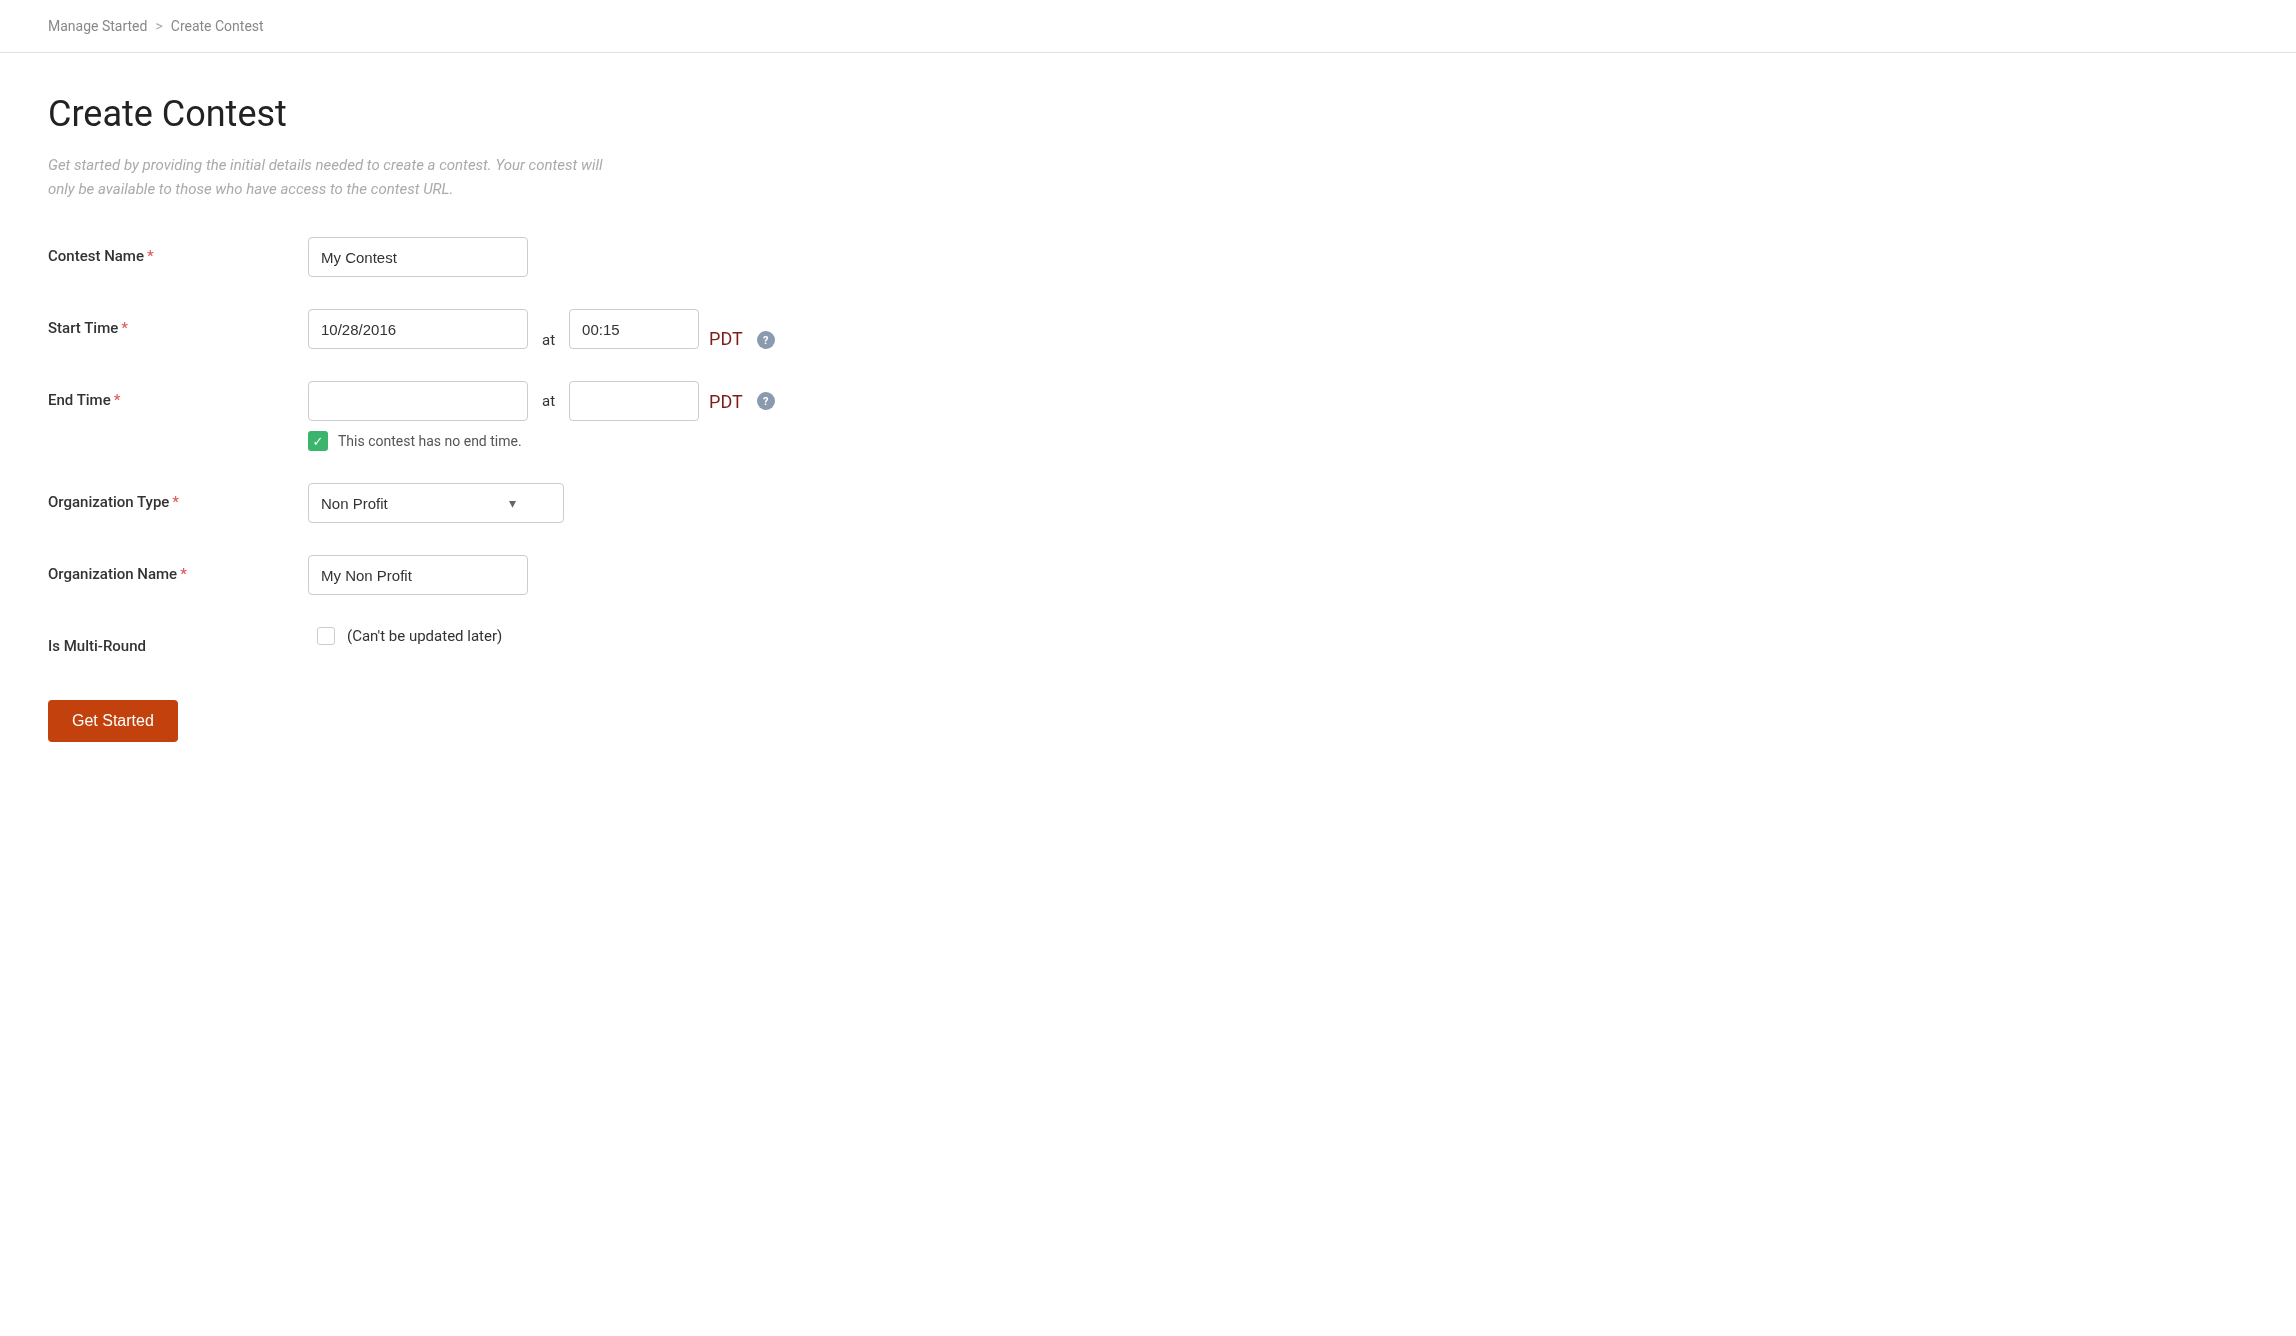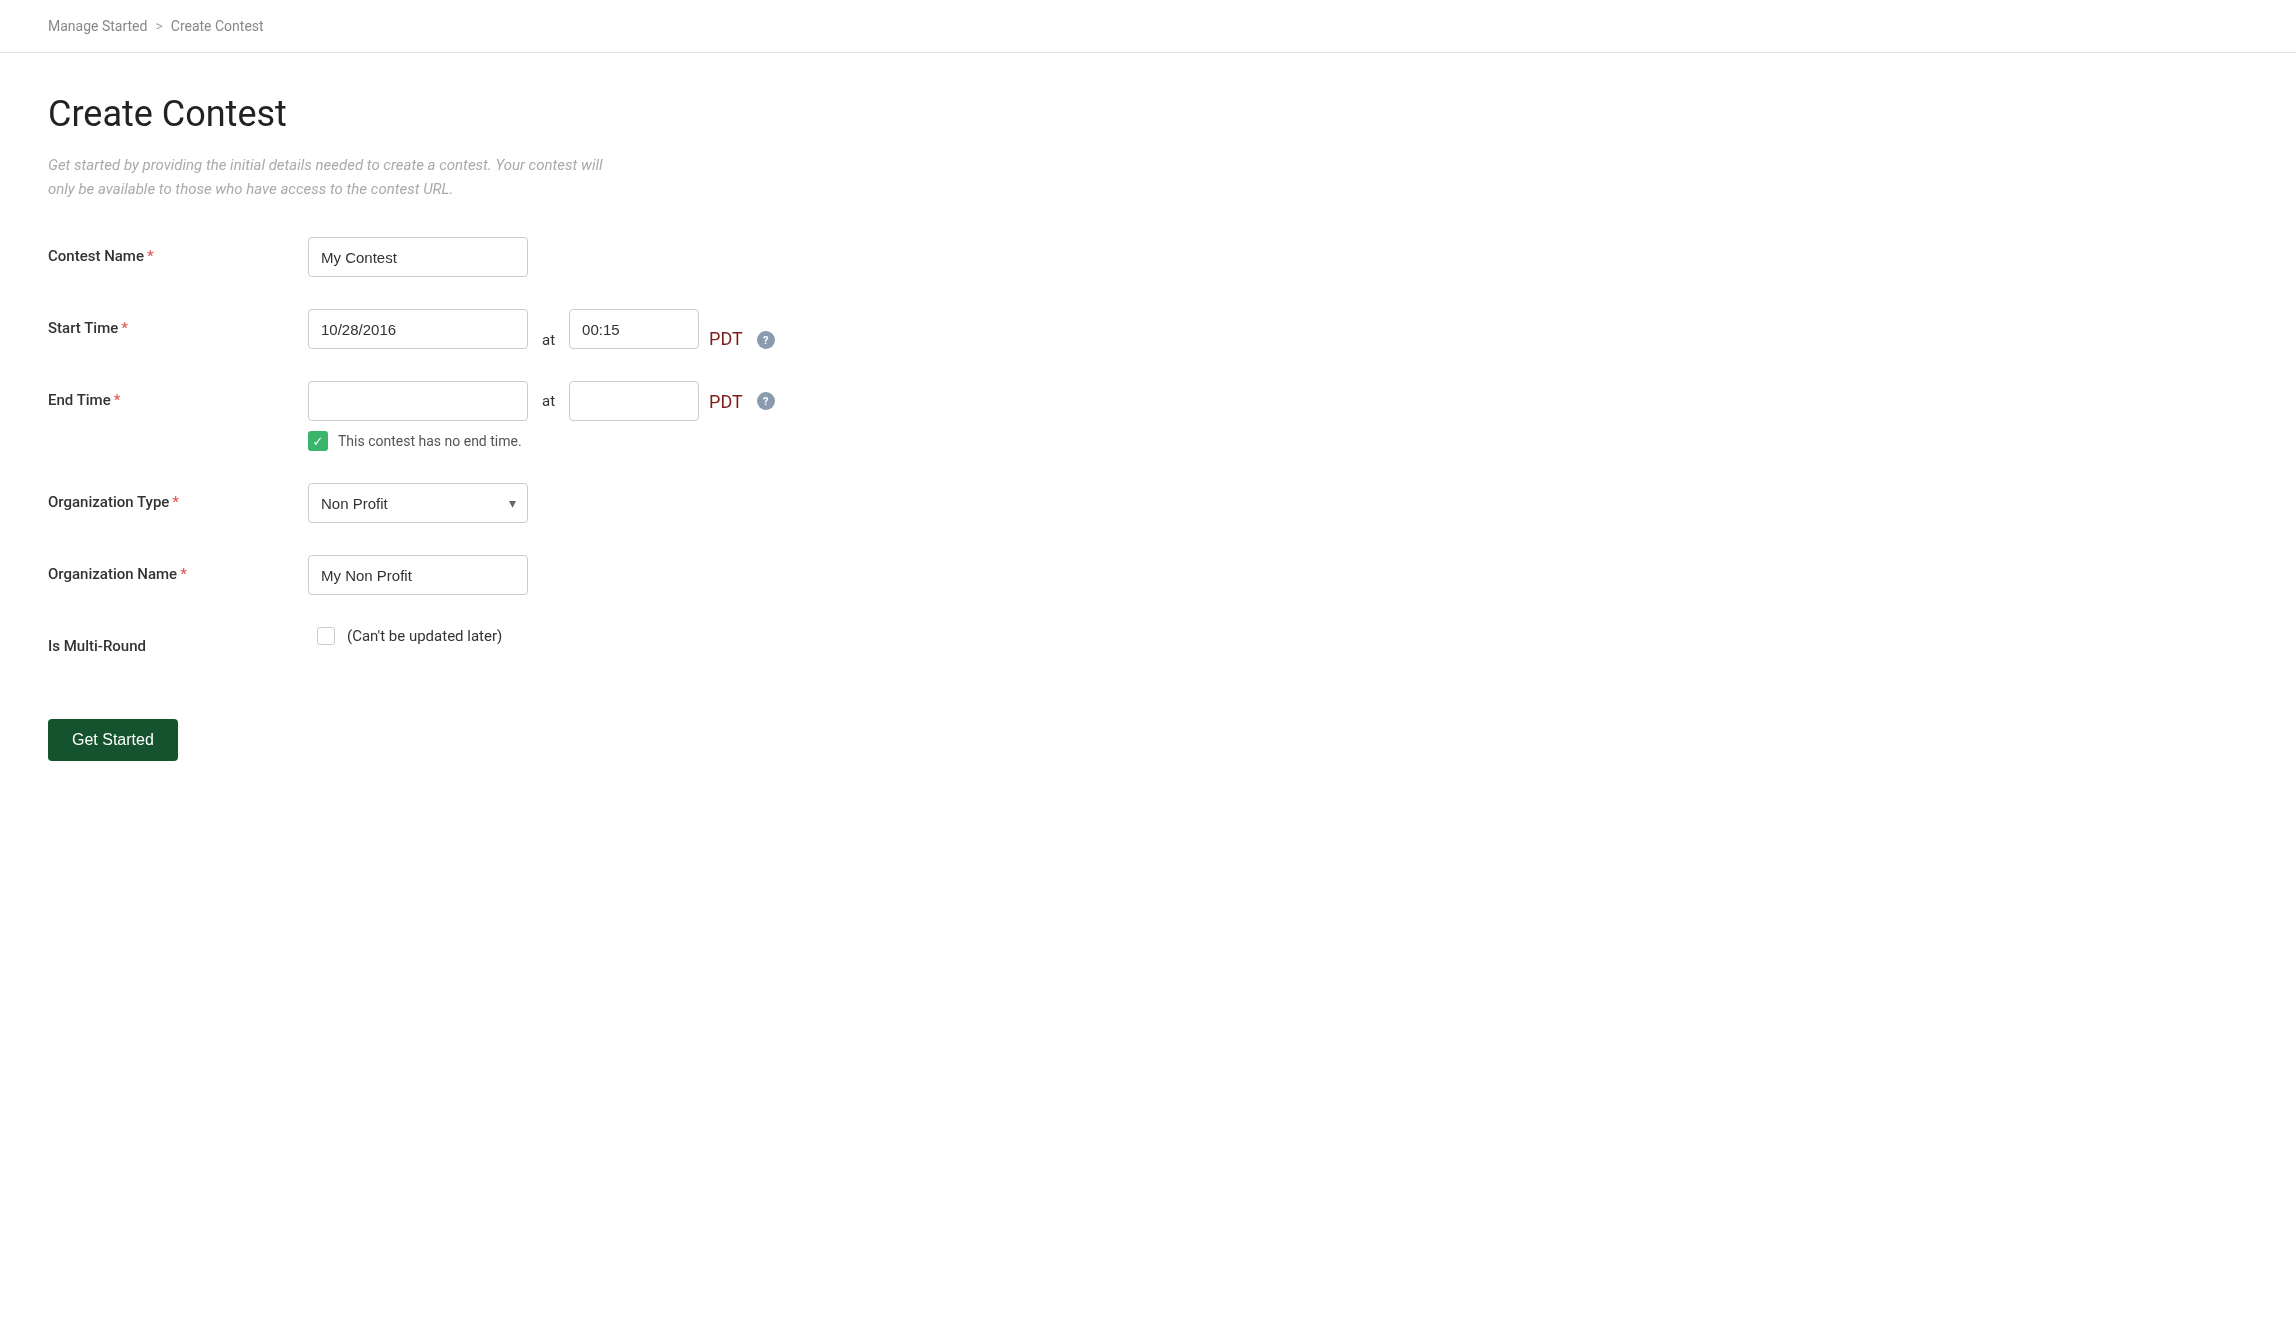--- a/index.html
+++ b/index.html
@@ -159,21 +159,21 @@
     }
 
     .select-input {
       border: 1px solid #cccccc;
       border-radius: 4px;
       padding: 8px 12px;
       font-size: 15px;
       color: #333333;
       outline: none;
       height: 40px;
-      width: 220px;
+      width: 256px;
       appearance: none;
       -webkit-appearance: none;
       background: #ffffff;
       cursor: pointer;
       padding-right: 32px;
     }
 
     .select-wrapper {
       position: relative;
       width: 220px;
@@ -199,29 +199,29 @@
       cursor: pointer;
       flex-shrink: 0;
     }
 
     .cant-update-label {
       font-size: 15px;
       color: #333333;
     }
 
     .get-started-btn {
-      background: #14532d;
+      background: #c2410c;
       color: #ffffff;
       border: none;
       border-radius: 4px;
       padding: 12px 24px;
       font-size: 16px;
       font-weight: 500;
       cursor: pointer;
-      margin-top: 32px;
+      margin-top: 13px;
     }
 
     .end-time-controls {
       display: flex;
       flex-direction: column;
       gap: 0;
     }
 
     .end-time-row {
       display: flex;

